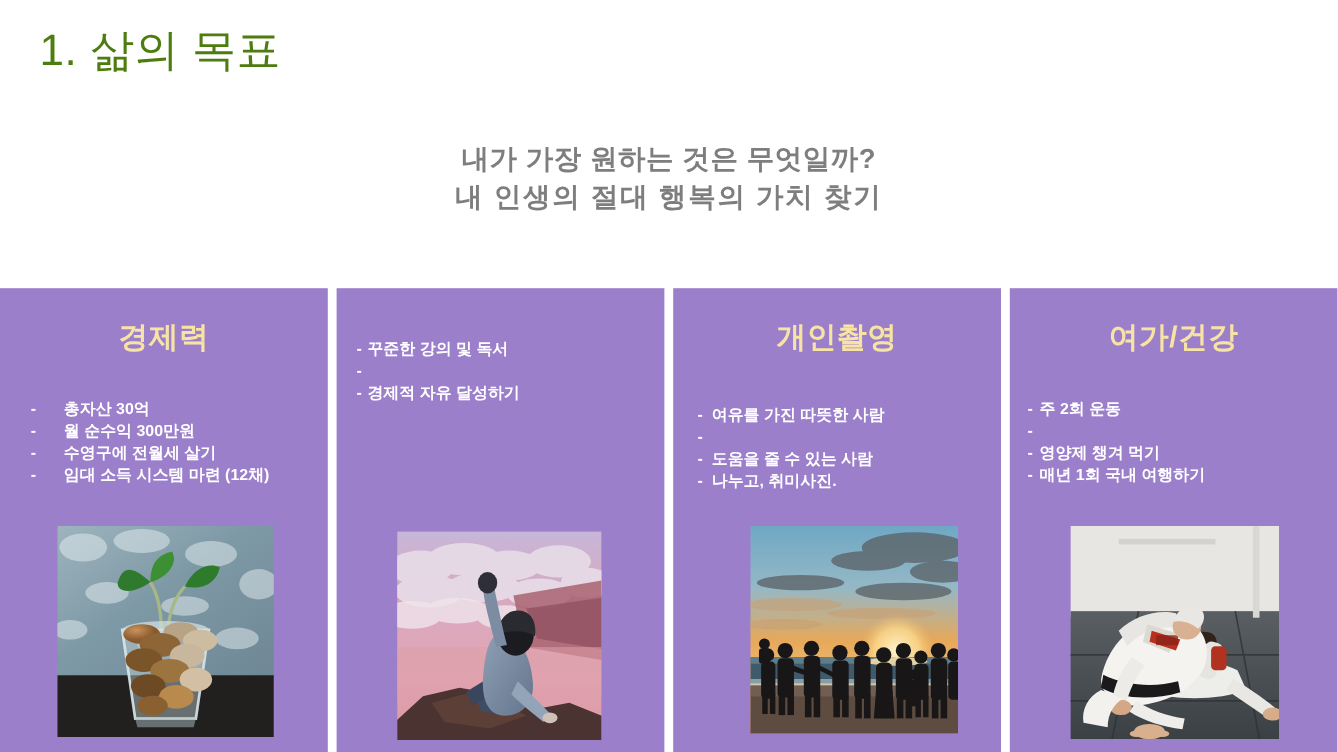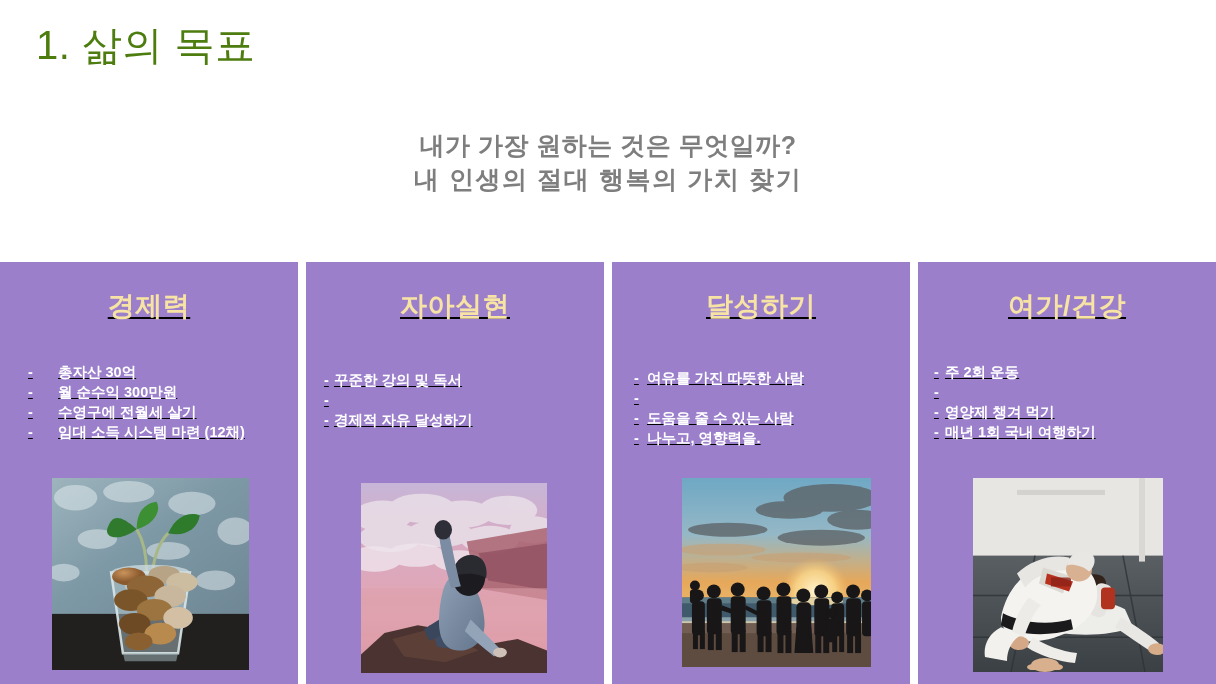--- a/index.html
+++ b/index.html
@@ -49,21 +49,20 @@
 
   
   .cards {
     position: absolute;
     left: 0;
     top: 262px;
     width: 1216px;
     height: 422px;
     display: flex;
     gap: 8px;
-    text-decoration: underline;
   }
   .card {
     position: relative;
     flex: 1 1 0;
     background: #9B7FCB;
     overflow: hidden;
   }
   .card-heading {
     margin-top: 26px;
     text-align: center;
@@ -193,21 +192,20 @@
           <ellipse cx="84" cy="148" rx="16" ry="11" fill="#6D4A23"></ellipse>
           <ellipse cx="110" cy="158" rx="16" ry="11" fill="#B98A4E"></ellipse>
           <ellipse cx="88" cy="166" rx="14" ry="9" fill="#8A6030"></ellipse>
         </g>
         <path d="M72 178 L128 178 L126 186 L74 186 Z" fill="#9FB3B7" opacity="0.55"></path>
       </svg>
     </div>
   </div>
 
   <div class="card col-self">
-    <div class="card-heading">자아실현</div>
     <ul class="bullet-list">
       <li class="bullet-item">
         <span class="bullet-dash">-</span>
         <span>꾸준한 강의 및 독서</span>
       </li>
       <li class="bullet-item">
         <span class="bullet-dash">-</span>
       </li>
       <li class="bullet-item">
         <span class="bullet-dash">-</span>
@@ -269,36 +267,36 @@
           <ellipse cx="84" cy="48" rx="9" ry="10" fill="#2E2E38"></ellipse>
 
           <path d="M112 140 C122 150 134 162 142 170 L136 178 C126 170 114 160 106 152 Z" fill="#93A3B8"></path>
           <ellipse cx="142" cy="174" rx="7" ry="5" fill="#CFC1B8"></ellipse>
         </g>
       </svg>
     </div>
   </div>
 
   <div class="card col-rel">
-    <div class="card-heading">달성하기</div>
+    <div class="card-heading">개인촬영</div>
     <ul class="bullet-list">
       <li class="bullet-item">
         <span class="bullet-dash">-</span>
         <span>여유를 가진  따뜻한 사람</span>
       </li>
       <li class="bullet-item">
         <span class="bullet-dash">-</span>
       </li>
       <li class="bullet-item">
         <span class="bullet-dash">-</span>
         <span>도움을 줄 수 있는 사람</span>
       </li>
       <li class="bullet-item">
         <span class="bullet-dash">-</span>
-        <span>나누고, 영향력을.</span>
+        <span>나누고, 취미사진.</span>
       </li>
     </ul>
     <div class="photo photo-rel">
       <svg viewBox="0 0 190 190" preserveAspectRatio="none">
         <defs>
           <linearGradient id="sunsetSky" x1="0" y1="0" x2="0" y2="1">
             <stop offset="0%" stop-color="#6FA8C4"></stop>
             <stop offset="30%" stop-color="#95B8C6"></stop>
             <stop offset="55%" stop-color="#E6A85A"></stop>
             <stop offset="78%" stop-color="#F0C27A"></stop>

